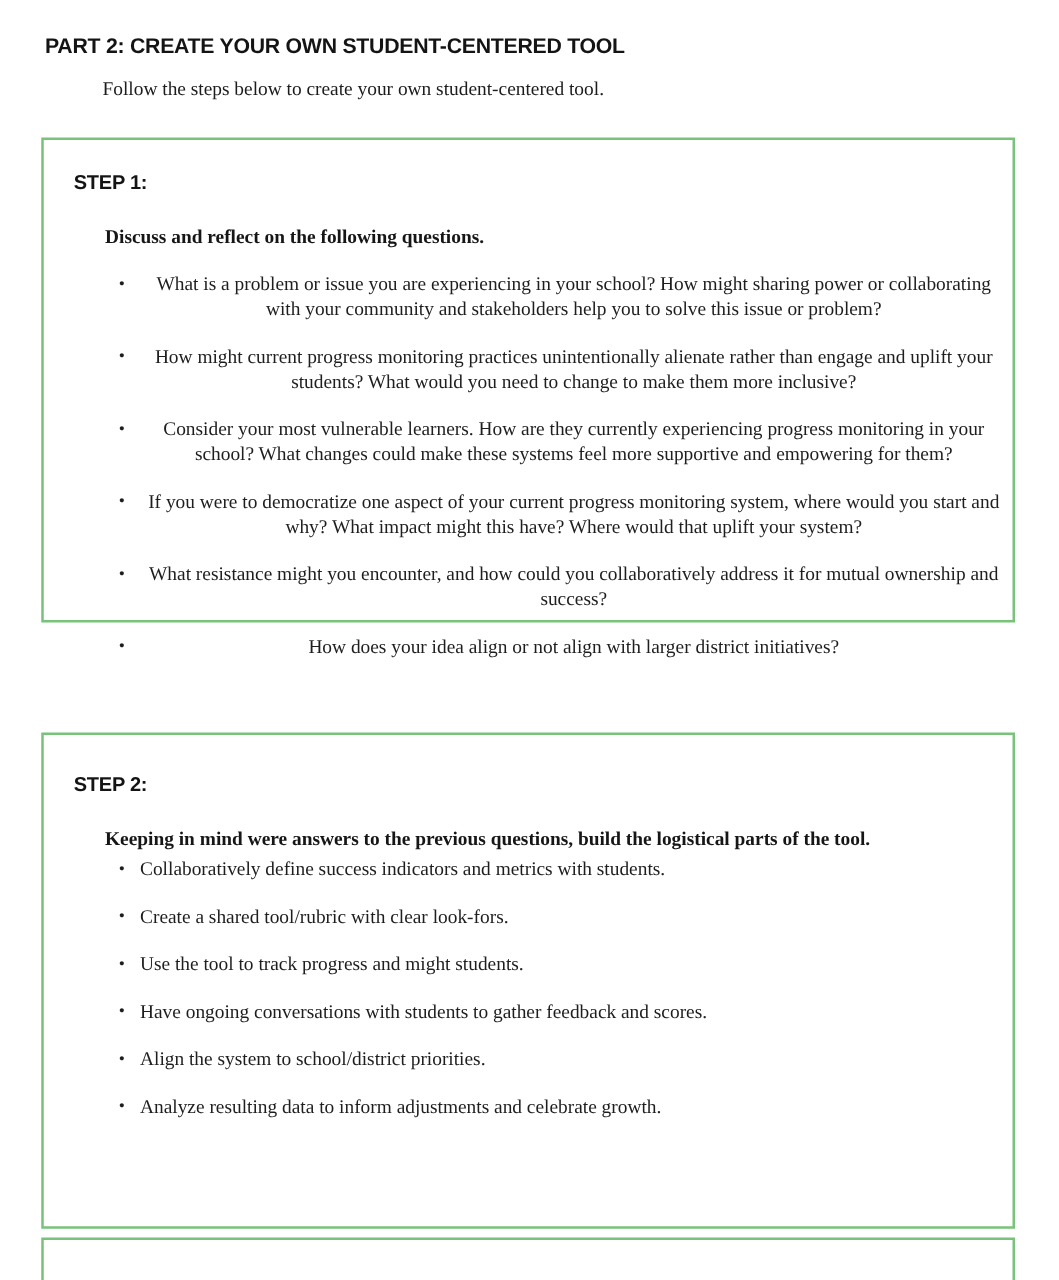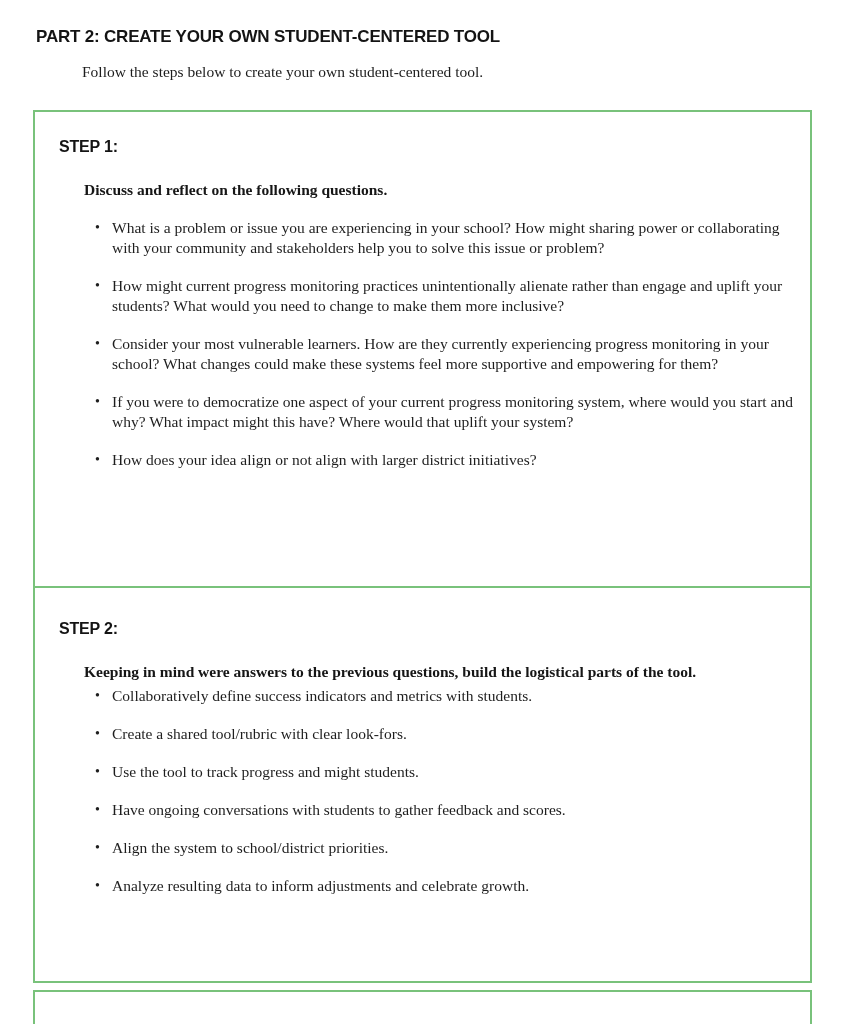--- a/index.html
+++ b/index.html
@@ -39,21 +39,21 @@
     color: #1c1c1c;
   }
   .step-box {
     position: absolute;
     left: 33px;
     width: 779px;
     box-sizing: border-box;
     border: 2px solid #79c27b;
     background: #ffffff;
   }
-  .box1 { top: 110px; height: 478px; }
+  .box1 { top: 110px; height: 388px; }
   .box2 { top: 586px; height: 397px; }
   .box3 { top: 990px; height: 80px; }
   .step-label {
     position: absolute;
     left: 24px;
     margin: 0;
     font-family: "Liberation Sans", sans-serif;
     font-weight: 700;
     font-size: 16px;
     letter-spacing: -0.2px;
@@ -76,21 +76,21 @@
     position: absolute;
     left: 77px;
     width: 694px;
     margin: 0;
     padding: 0;
     list-style: none;
     font-size: 15.5px;
     line-height: 20px;
     color: #1e1e1e;
   }
-  .box1 .bullets { top: 106px; }
+  .box1 .bullets { top: 106px; text-align: center; }
   .box2 .bullets { top: 98px; }
   .bullets li {
     position: relative;
     margin: 0 0 18px 0;
   }
   .bullets li::before {
     content: "\2022";
     position: absolute;
     left: -17px;
     top: 0;
@@ -108,20 +108,21 @@
   <p class="intro">Follow the steps below to create your own student-centered tool.</p>
 
   <section class="step-box box1">
     <h2 class="step-label">STEP 1:</h2>
     <p class="step-instruction">Discuss and reflect on the following questions.</p>
     <ul class="bullets">
       <li>What is a problem or issue you are experiencing in your school? How might sharing power or collaborating with your community and stakeholders help you to solve this issue or problem?</li>
       <li>How might current progress monitoring practices unintentionally alienate rather than engage and uplift your students? What would you need to change to make them more inclusive?</li>
       <li>Consider your most vulnerable learners. How are they currently experiencing progress monitoring in your school? What changes could make these systems feel more supportive and empowering for them?</li>
       <li>If you were to democratize one aspect of your current progress monitoring system, where would you start and why? What impact might this have? Where would that uplift your system?</li>
+      <li>What resistance might you encounter, and how could you collaboratively address it for mutual ownership and success?</li>
       <li>How does your idea align or not align with larger district initiatives?</li>
     </ul>
   </section>
 
   <section class="step-box box2">
     <h2 class="step-label">STEP 2:</h2>
     <p class="step-instruction">Keeping in mind were answers to the previous questions, build the logistical parts of the tool.</p>
     <ul class="bullets">
       <li>Collaboratively define success indicators and metrics with students.</li>
       <li>Create a shared tool/rubric with clear look-fors.</li>

